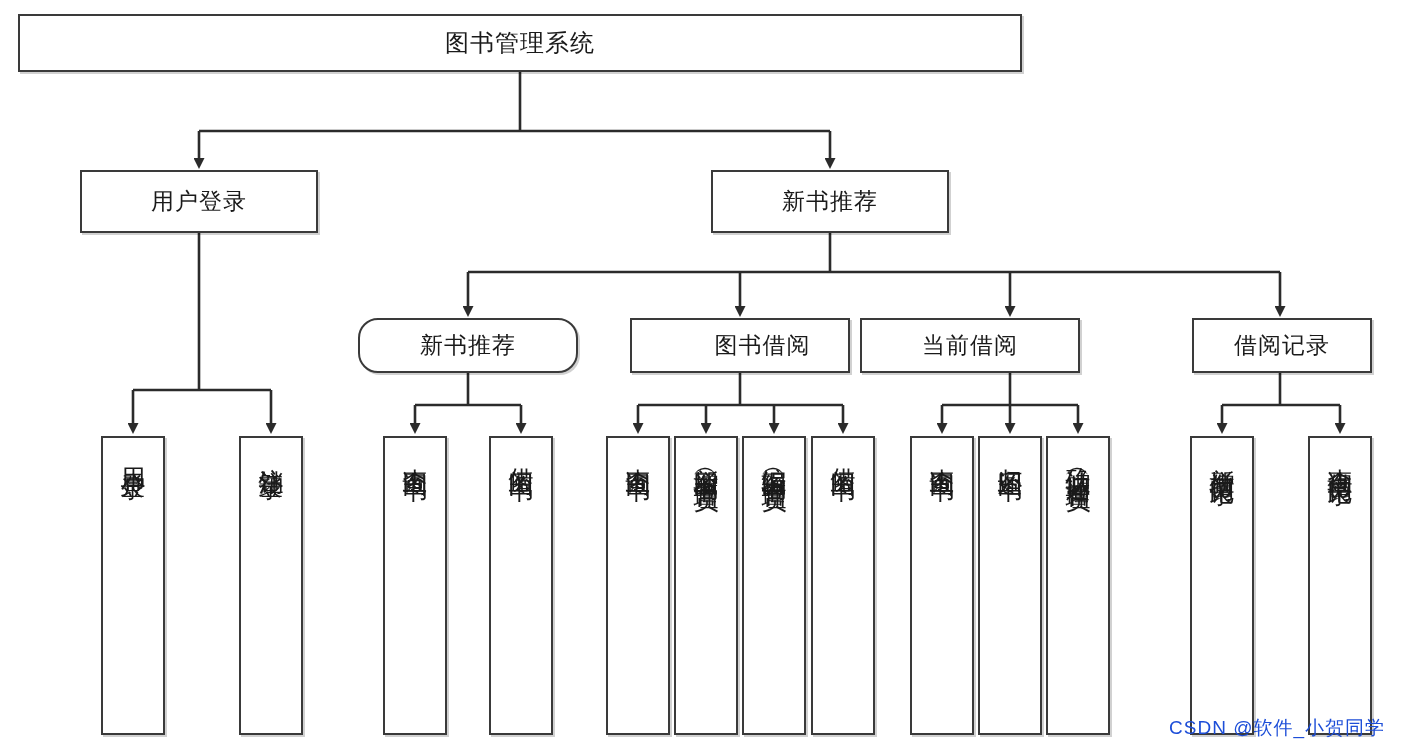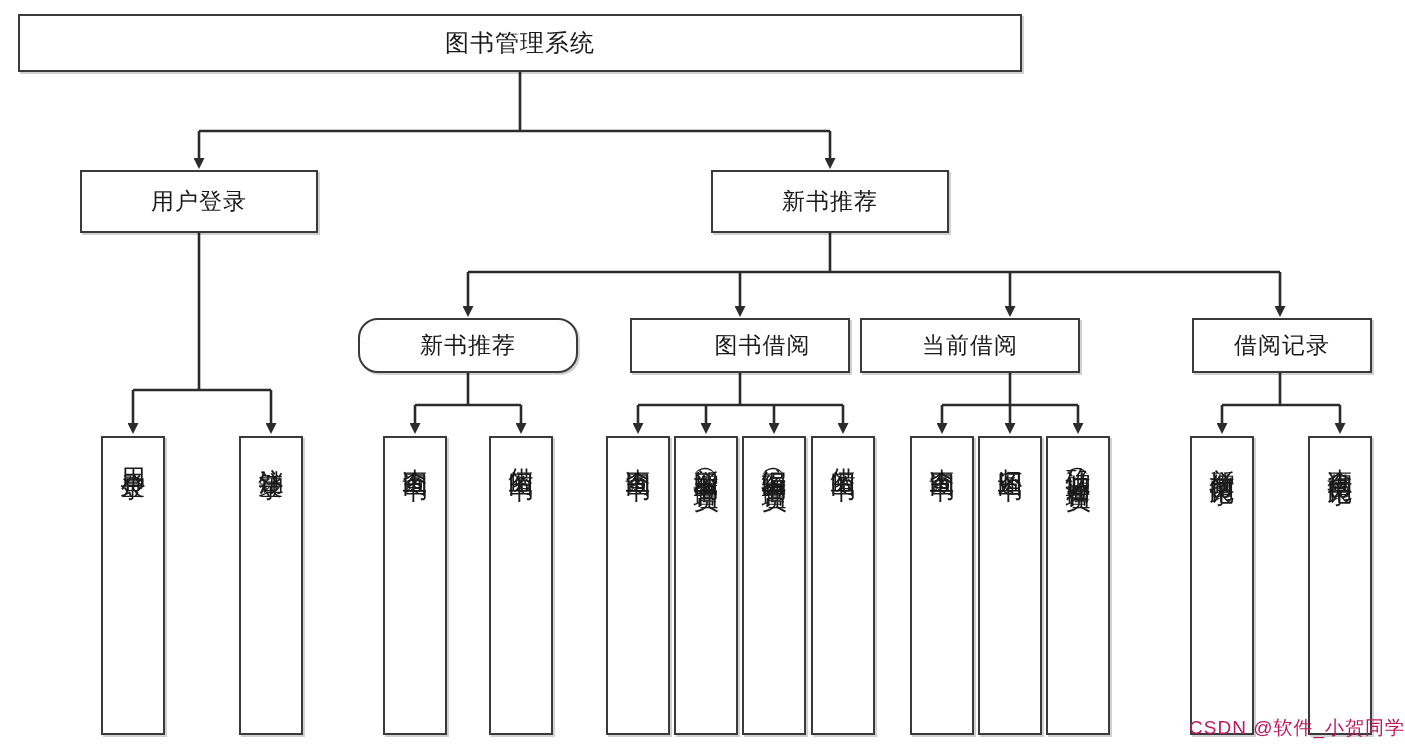--- a/index.html
+++ b/index.html
@@ -42,24 +42,24 @@
     writing-mode:vertical-rl;
     text-orientation:upright;
     font-size:25px;
     line-height:1.08;
     letter-spacing:3px;
     white-space:nowrap;
   }
 
   #watermark{
     position:absolute;
-    right:0;
+    right:20px;
     bottom:6px;
     font-size:19px;
-    color:#be185d;
+    color:#1d4ed8;
     letter-spacing:1px;
     white-space:nowrap;
     pointer-events:none;
     margin-top:20px;
   }
 </style>
 </head>
 <body>
 
 <div id="stage">

